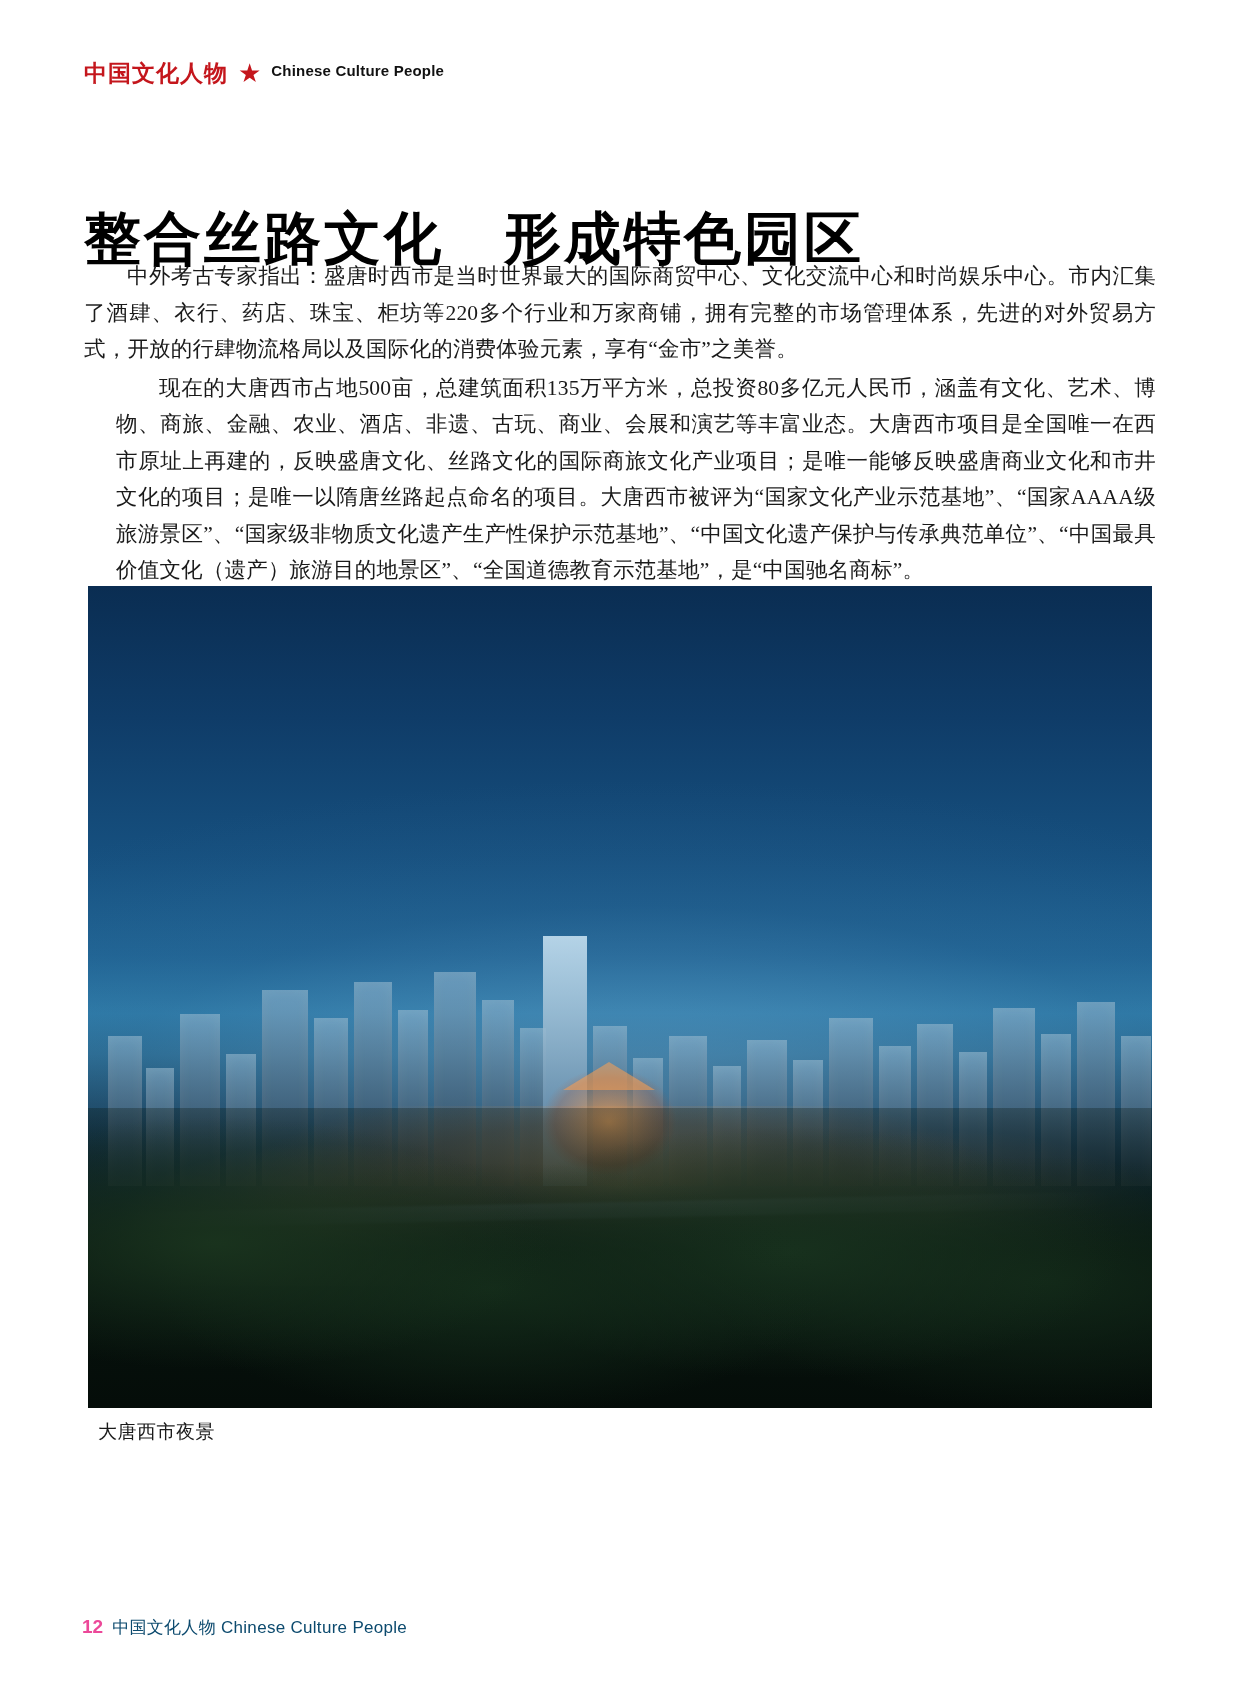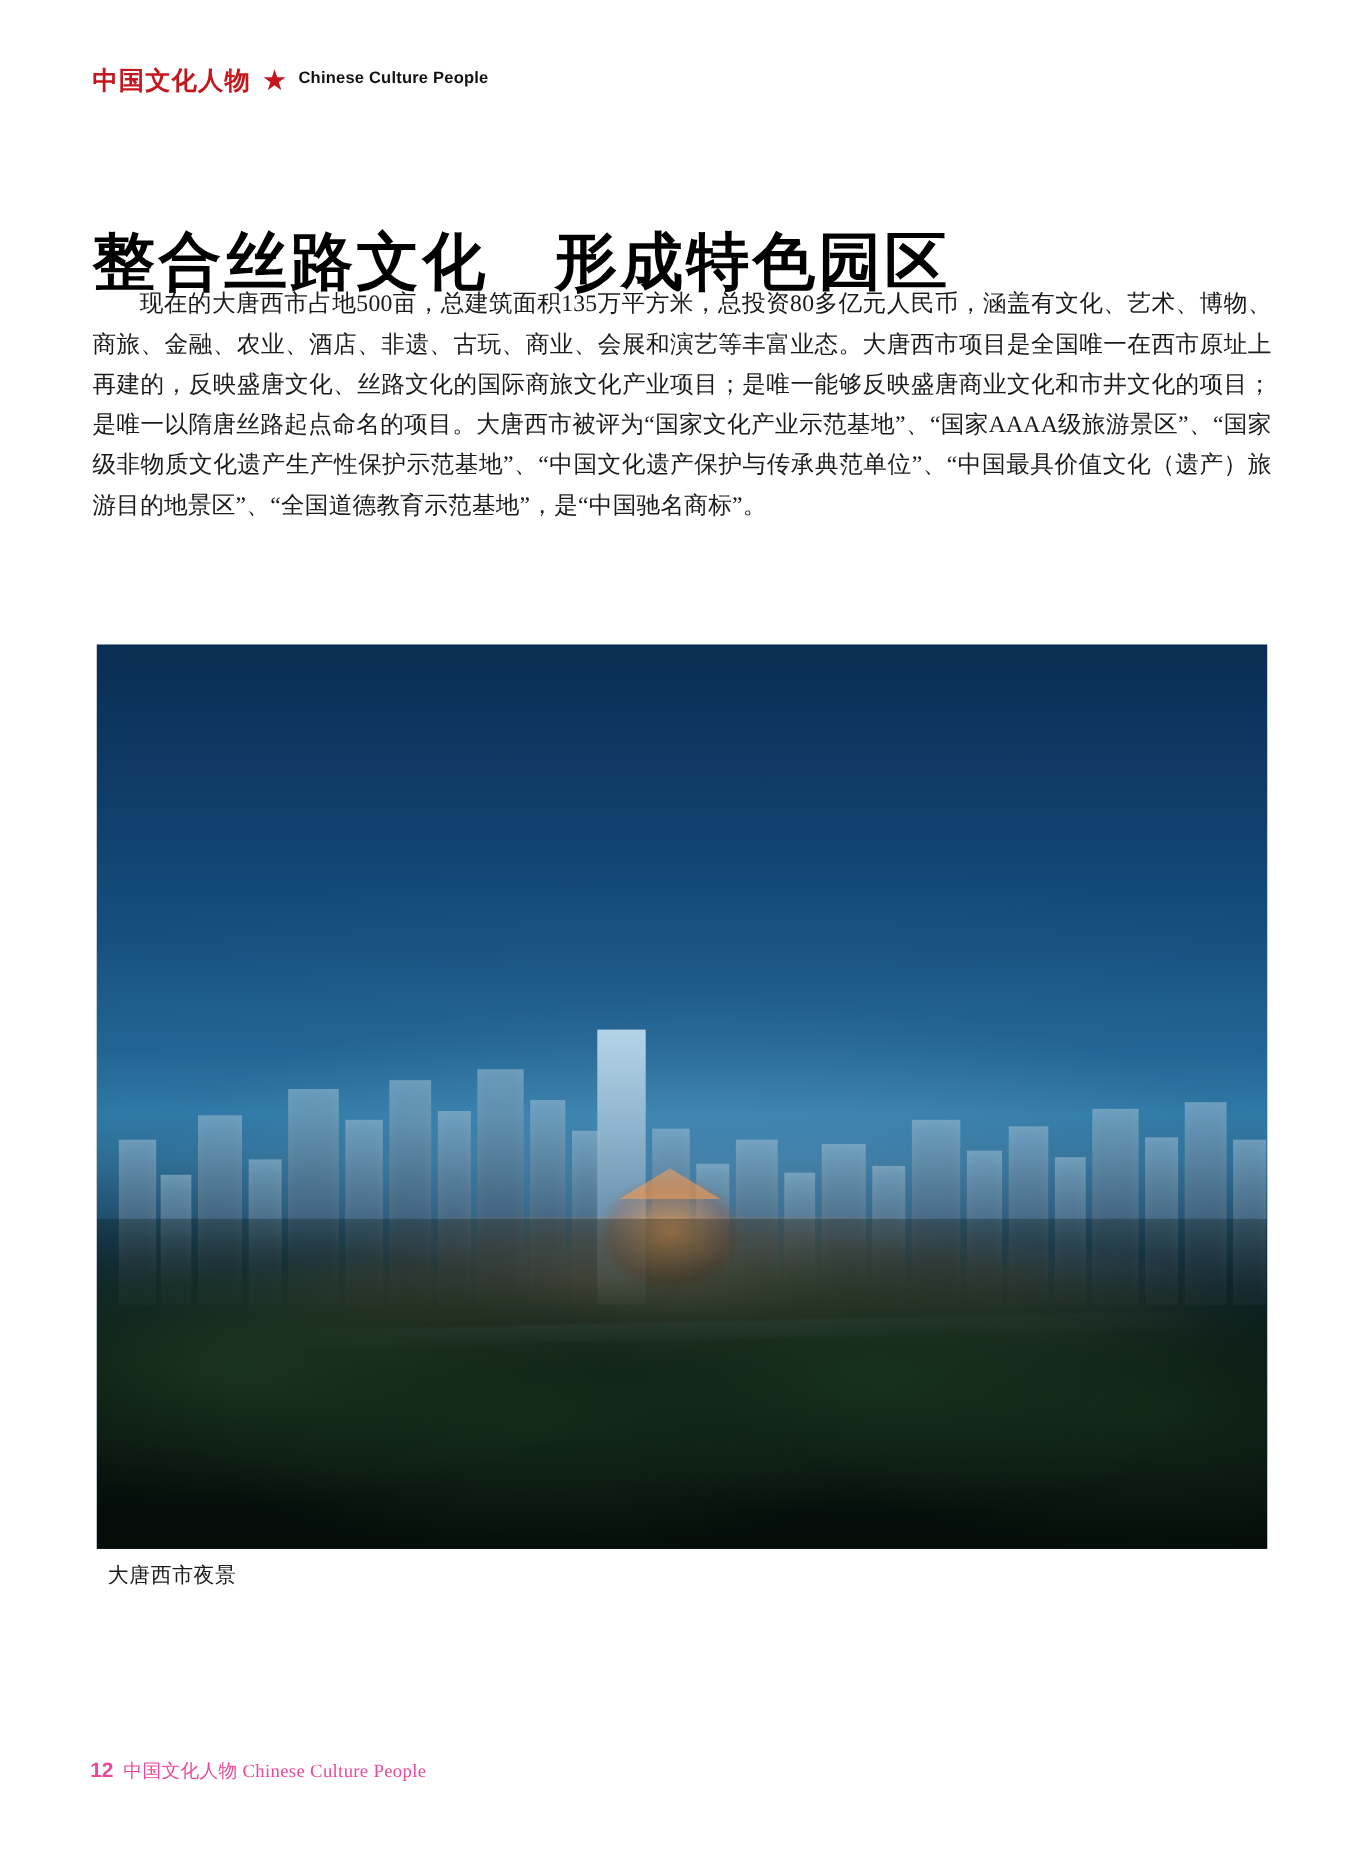--- a/index.html
+++ b/index.html
@@ -212,38 +212,40 @@
     align-items: baseline;
     gap: 9px;
   }
   .folio {
     font-family: "Liberation Sans", sans-serif;
     font-weight: bold;
     font-size: 19px;
     color: #ec4899;
   }
   .footer-text {
-    font-family: Liberation Serif, serif;
+    font-family: Liberation Sans, sans-serif;
     font-size: 17px;
-    color: #ec4899;
+    color: #0c4a6e;
     letter-spacing: 0.3px;
+    margin-top: 18px;
   }
 </style>
 </head>
 <body>
 
 <div class="masthead">
   <span class="masthead-cn">中国文化人物</span>
   <span class="masthead-star">★</span>
   <span class="masthead-en">Chinese Culture People</span>
 </div>
 
 <h1 class="headline">整合丝路文化　形成特色园区</h1>
 
 <div class="article">
+  <p class="para">中外考古专家指出：盛唐时西市是当时世界最大的国际商贸中心、文化交流中心和时尚娱乐中心。市内汇集了酒肆、衣行、药店、珠宝、柜坊等220多个行业和万家商铺，拥有完整的市场管理体系，先进的对外贸易方式，开放的行肆物流格局以及国际化的消费体验元素，享有“金市”之美誉。</p>
   <p class="para">现在的大唐西市占地500亩，总建筑面积135万平方米，总投资80多亿元人民币，涵盖有文化、艺术、博物、商旅、金融、农业、酒店、非遗、古玩、商业、会展和演艺等丰富业态。大唐西市项目是全国唯一在西市原址上再建的，反映盛唐文化、丝路文化的国际商旅文化产业项目；是唯一能够反映盛唐商业文化和市井文化的项目；是唯一以隋唐丝路起点命名的项目。大唐西市被评为“国家文化产业示范基地”、“国家AAAA级旅游景区”、“国家级非物质文化遗产生产性保护示范基地”、“中国文化遗产保护与传承典范单位”、“中国最具价值文化（遗产）旅游目的地景区”、“全国道德教育示范基地”，是“中国驰名商标”。</p>
 </div>
 
 <div class="photo-wrap">
   <div class="photo">
     <div class="skyline">
       <div class="bldg" style="left:20px;  width:34px; height:150px;"></div>
       <div class="bldg" style="left:58px;  width:28px; height:118px;"></div>
       <div class="bldg" style="left:92px;  width:40px; height:172px;"></div>
       <div class="bldg" style="left:138px; width:30px; height:132px;"></div>

